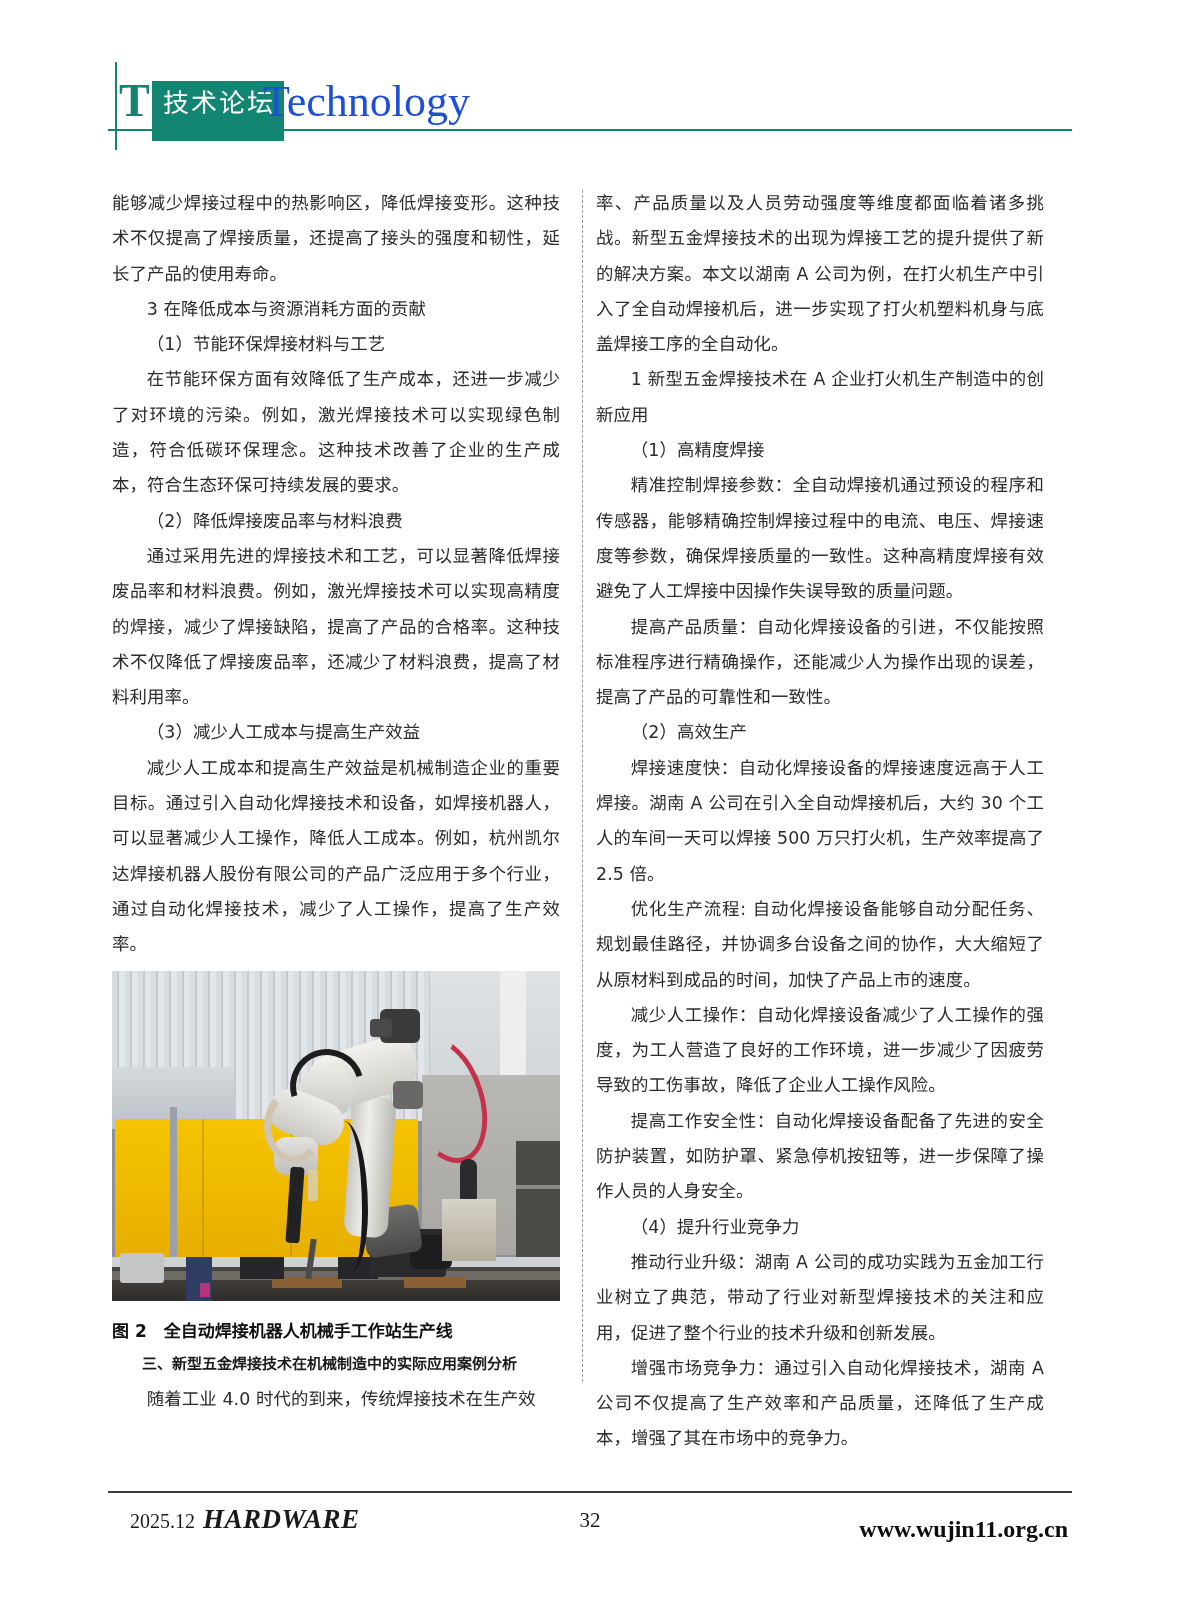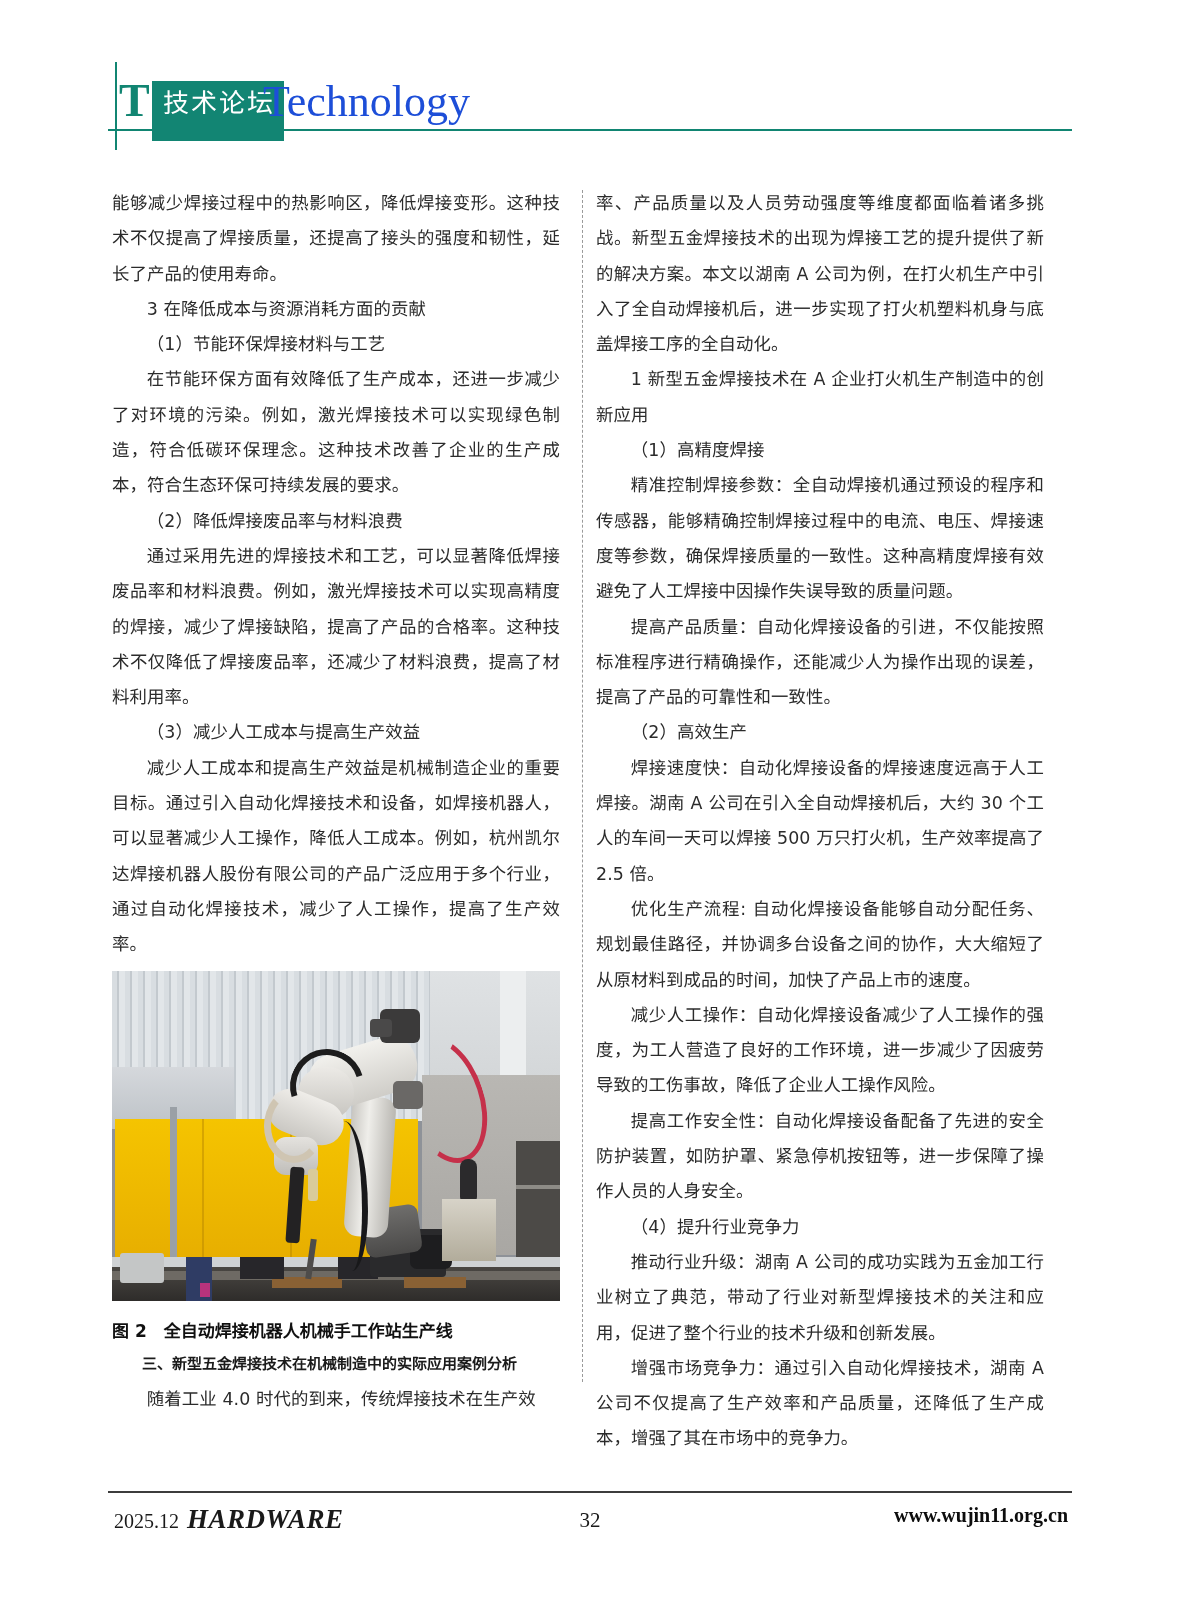--- a/index.html
+++ b/index.html
@@ -348,38 +348,38 @@
     background: #3c3c3c;
   }
   .footer {
     position: absolute;
     left: 108px;
     top: 1500px;
     width: 964px;
     height: 50px;
   }
   .f-left {
-    position: absolute; left: 6px; top: 4px;
+    position: absolute; left: 22px; top: 4px;
     font-family: "Liberation Serif", "DejaVu Serif", serif;
     font-size: 20px; color: #1a1a1a; white-space: nowrap;
   }
   .f-left .brand {
     font-weight: 700; font-style: italic; font-size: 27px; margin-left: 8px;
     letter-spacing: .5px;
   }
   .f-center {
     position: absolute; left: 0; top: 8px; width: 964px;
     text-align: center;
     font-family: "Liberation Serif", "DejaVu Serif", serif;
     font-size: 21px; color: #1a1a1a;
   }
   .f-right {
-    position: absolute; right: 4px; top: 4px;
-    font-family: "Liberation Serif", "DejaVu Serif", serif;
-    font-size: 20px; font-weight: 700; color: #0d0d0d; white-space: nowrap;
+    position: absolute; right: 4px; top: 16px;
+    font-family: "Liberation Serif", "DejaVu Serif", serif;
+    font-size: 24px; font-weight: 700; color: #0d0d0d; white-space: nowrap;
   }
 </style>
 </head>
 <body>
 
 <div class="page">
 
   <div class="masthead">
     <div class="mast-vrule"></div>
     <div class="mast-hrule"></div>

